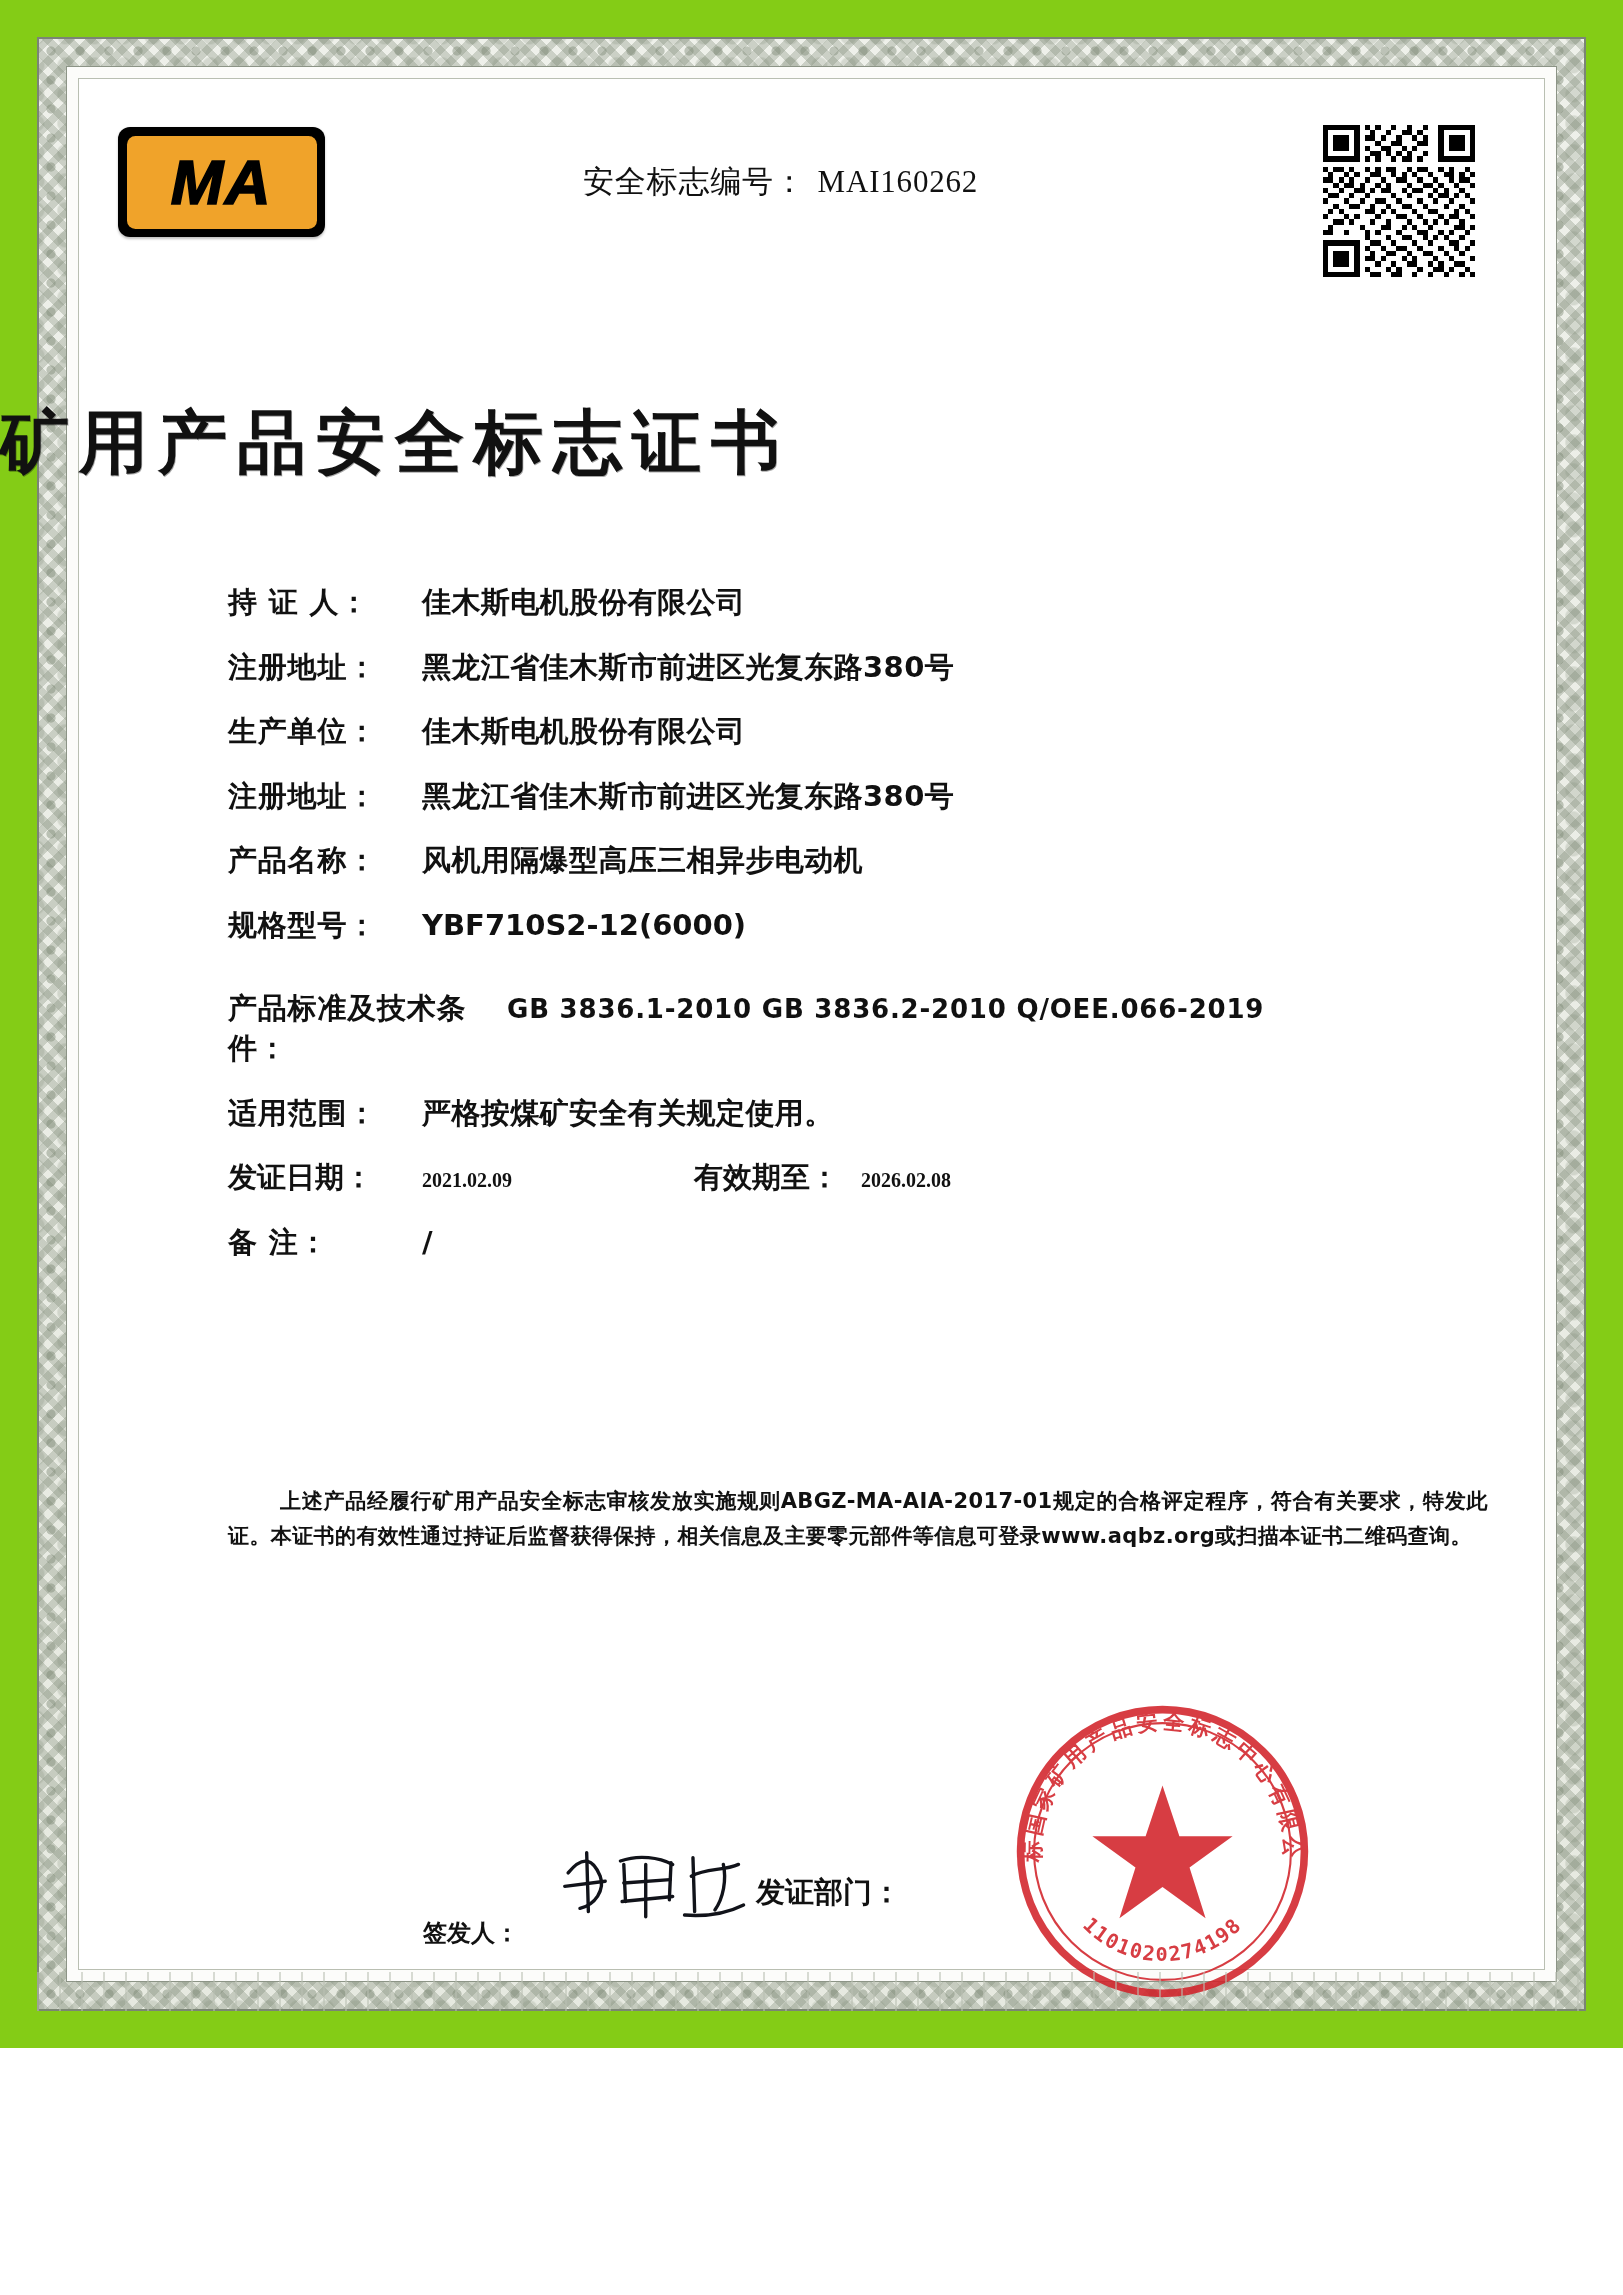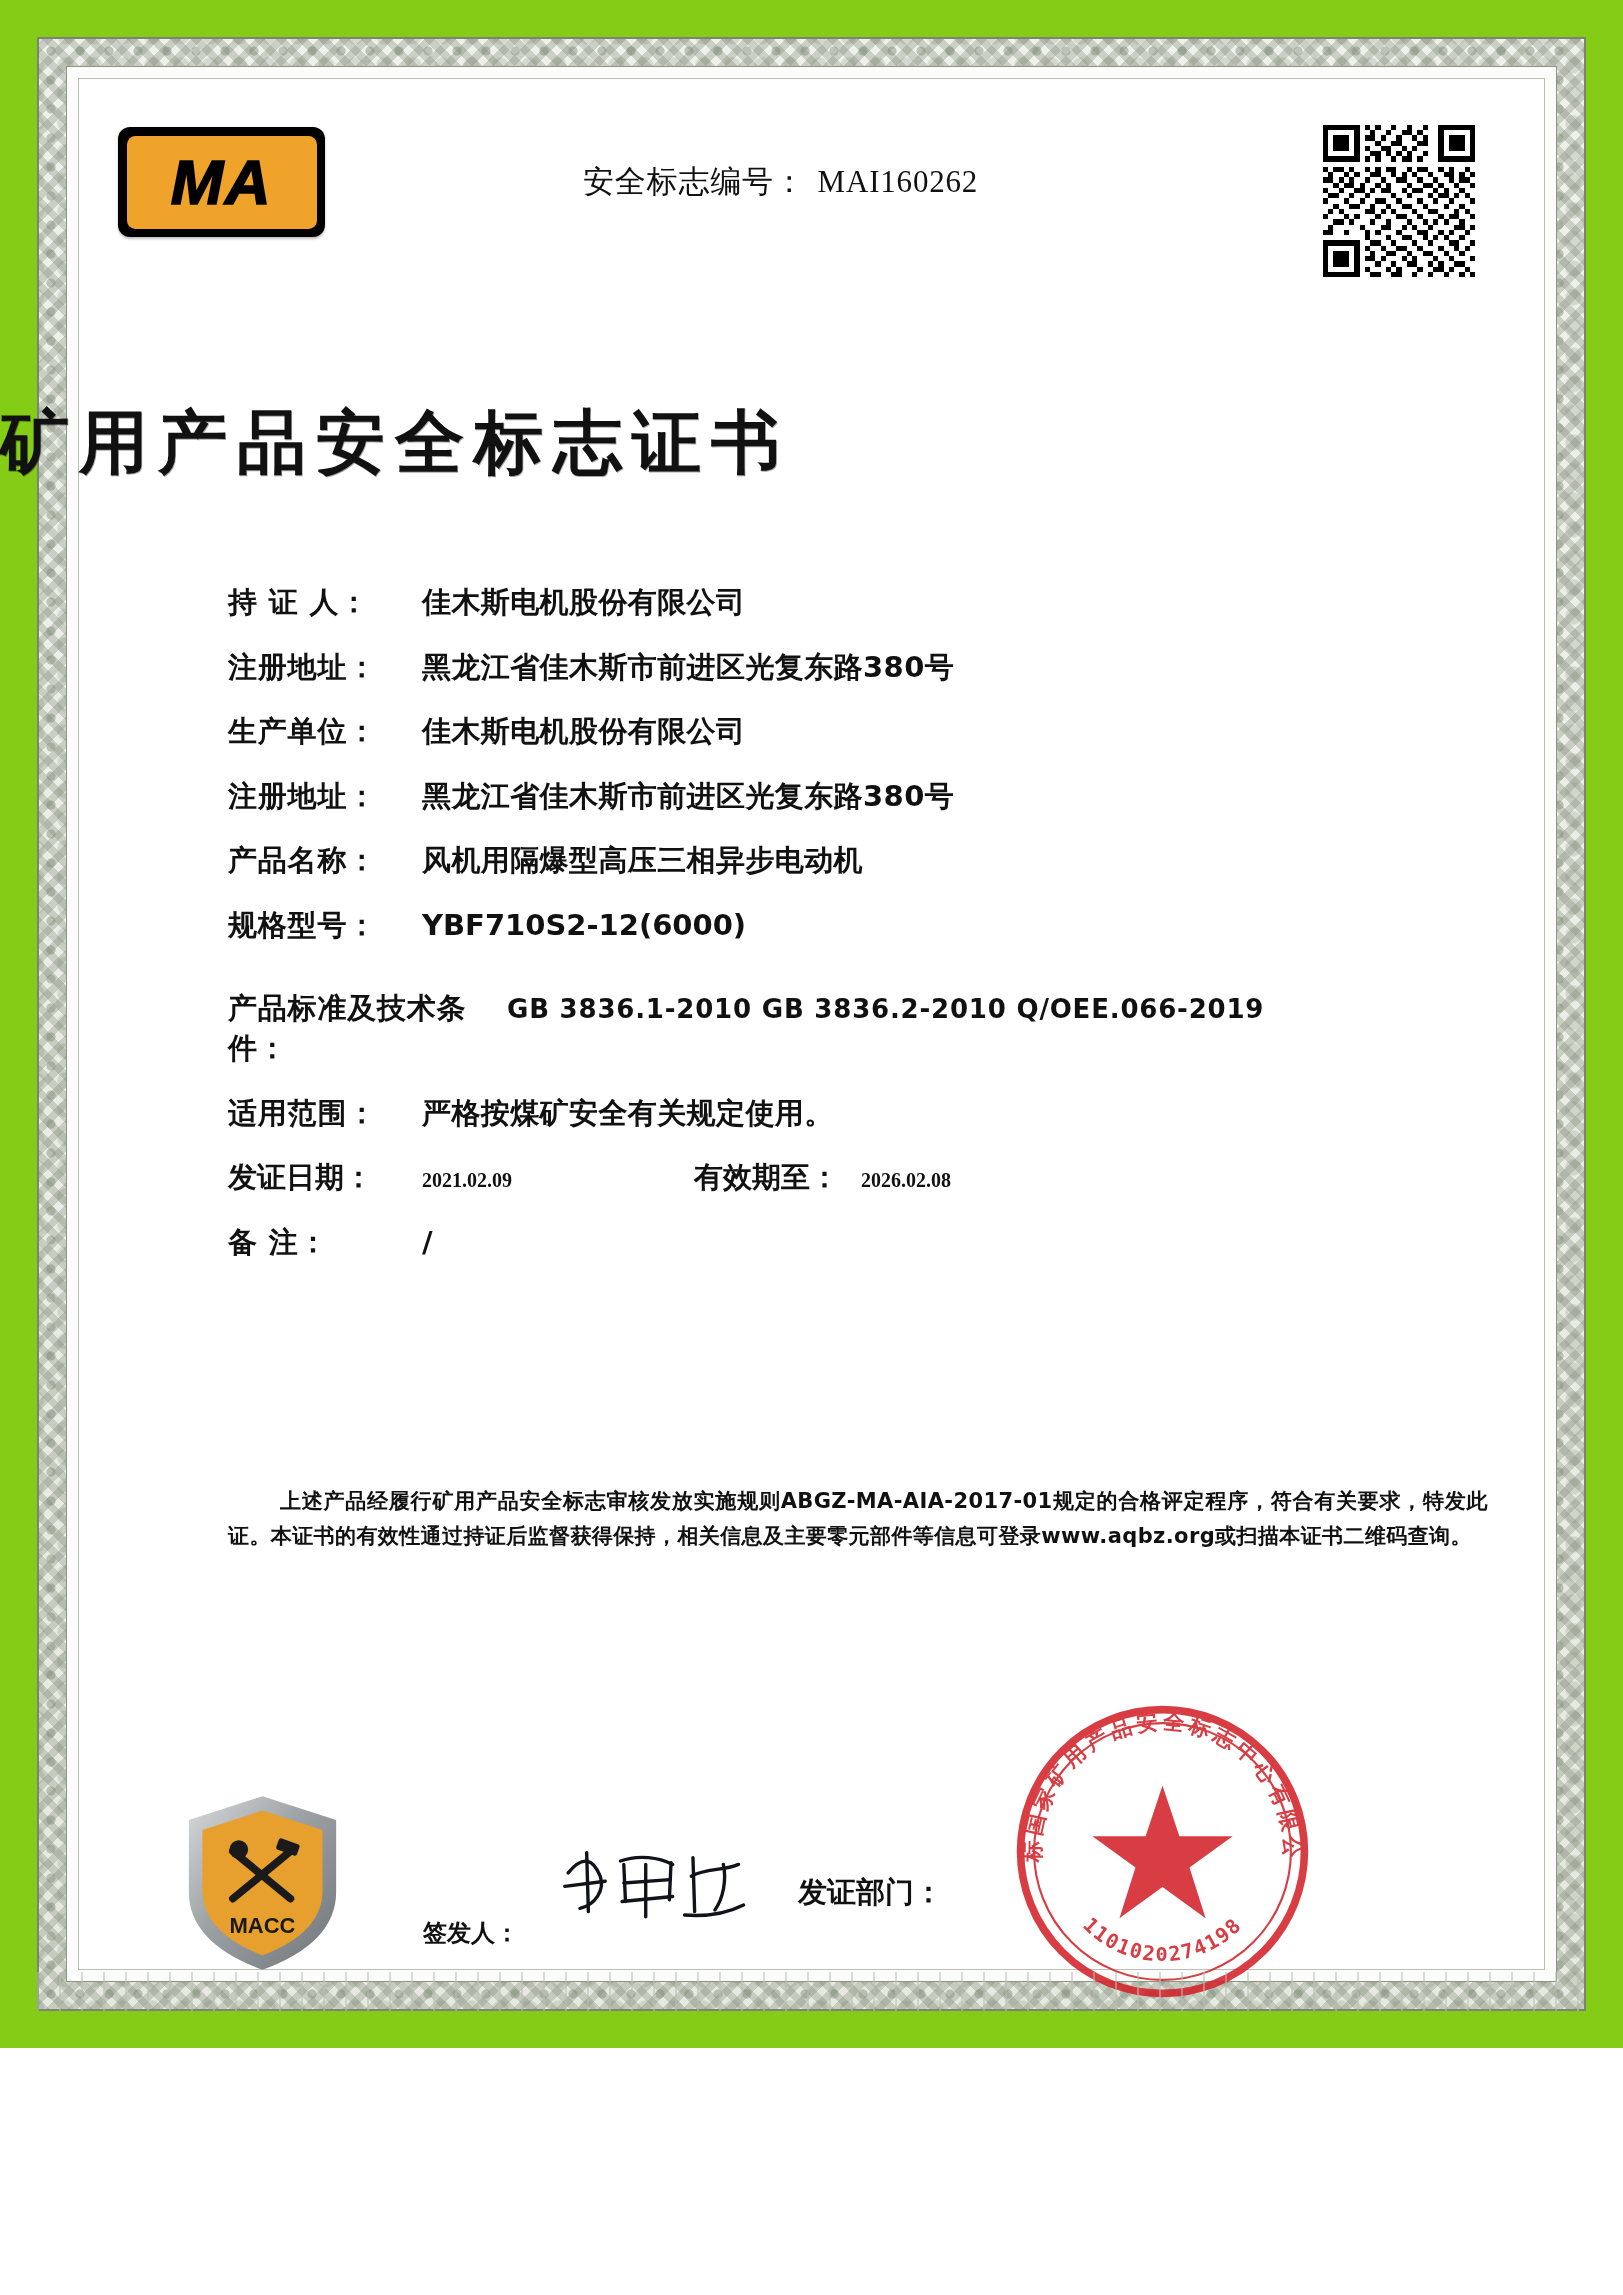--- a/index.html
+++ b/index.html
@@ -151,21 +151,21 @@
   }
   .sign-label{
     position:absolute;left:423px;top:1917px;
     font-family:"DejaVu Sans", sans-serif;
     font-weight:bold;font-size:24px;color:#111;
   }
   .signature{
     position:absolute;left:558px;top:1839px;width:194px;height:93px;
   }
   .dept-label{
-    position:absolute;left:798px;top:1873px;
+    position:absolute;left:756px;top:1873px;
     font-family:"DejaVu Sans", sans-serif;
     font-weight:bold;font-size:29px;color:#111;
   }
   .stamp{
     position:absolute;left:1002px;top:1691px;width:321px;height:321px;
   }
   .stamp svg{display:block;}
 
   .bottom-strip{
     position:absolute;left:37px;right:37px;bottom:37px;height:39px;
@@ -475,40 +475,20 @@
 
     <div class="row">
       <div class="lbl">备  注：</div>
       <div class="val">/</div>
     </div>
 
   </div>
 
   <div class="para">上述产品经履行矿用产品安全标志审核发放实施规则ABGZ-MA-AIA-2017-01规定的合格评定程序，符合有关要求，特发此证。本证书的有效性通过持证后监督获得保持，相关信息及主要零元部件等信息可登录www.aqbz.org或扫描本证书二维码查询。</div>
 
-  <div class="shield">
-    <svg width="161" height="182" viewBox="0 0 190 215">
-      <defs>
-        <linearGradient id="sh" x1="0" y1="0" x2="1" y2="1">
-          <stop offset="0%" stop-color="#d8dadb"></stop>
-          <stop offset="45%" stop-color="#9aa0a3"></stop>
-          <stop offset="100%" stop-color="#6f7578"></stop>
-        </linearGradient>
-      </defs>
-      <path d="M95 5 L182 33 L182 118 Q182 178 95 210 Q8 178 8 118 L8 33 Z" fill="url(#sh)"></path>
-      <path d="M95 22 L166 45 L166 116 Q166 166 95 193 Q24 166 24 116 L24 45 Z" fill="#e79f2e"></path>
-      <g stroke="#1a1a1a" stroke-width="9" fill="none" stroke-linecap="round">
-        <path d="M60 70 L128 126"></path>
-        <path d="M128 70 L60 126"></path>
-      </g>
-      <circle cx="67" cy="68" r="11" fill="#1a1a1a"></circle>
-      <rect x="112" y="58" width="26" height="14" rx="3" fill="#1a1a1a" transform="rotate(20 125 65)"></rect>
-      <text x="95" y="166" text-anchor="middle" font-family="Liberation Sans, sans-serif" font-size="26" font-weight="bold" fill="#1a1a1a">MACC</text>
-    </svg>
-  </div>
 
   <div class="sign-label">签发人：</div>
 
   <div class="signature">
     <svg width="194" height="93" viewBox="0 0 230 110">
       <g fill="none" stroke="#11131a" stroke-width="4" stroke-linecap="round" stroke-linejoin="round">
         <path d="M12 40 C 30 18, 42 24, 50 44 C 56 60, 44 78, 26 82"></path>
         <path d="M8 56 L 56 50"></path>
         <path d="M34 16 L 36 86"></path>
         <path d="M74 26 C 96 18, 120 22, 136 30"></path>

